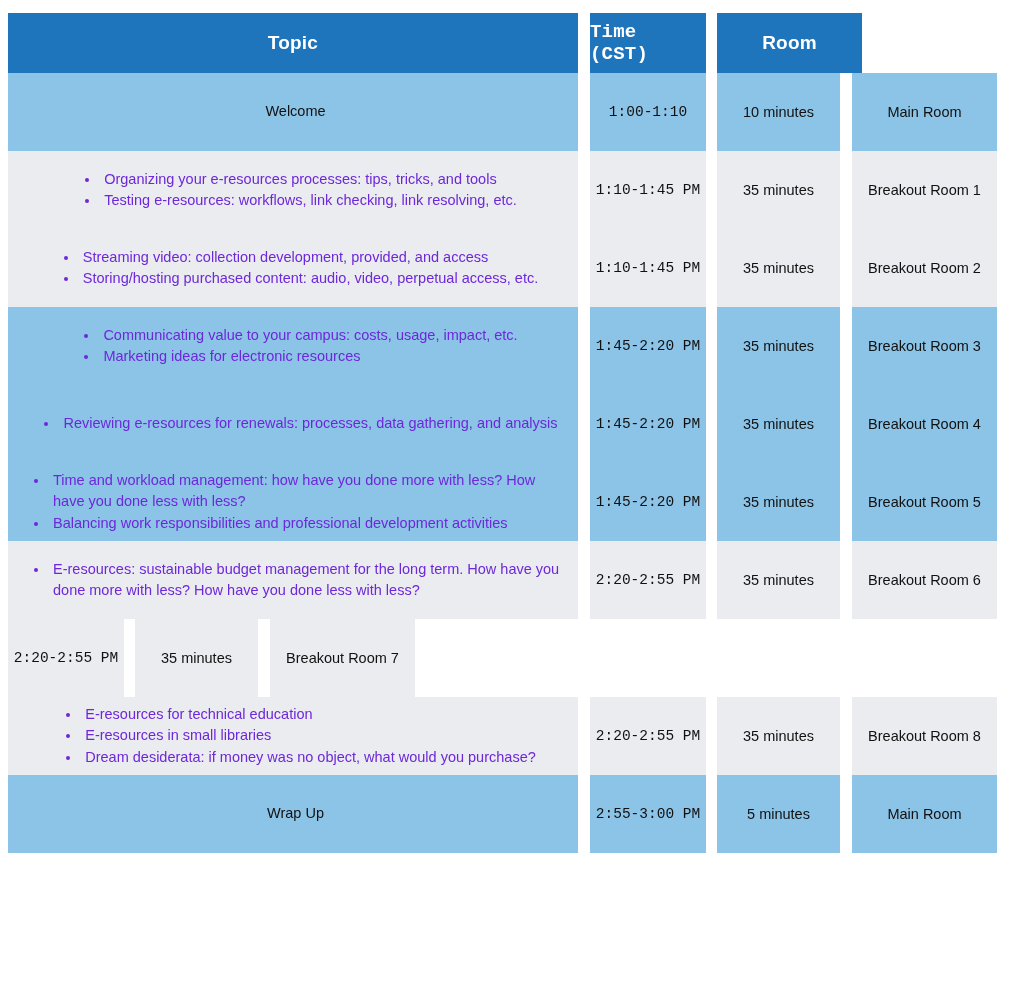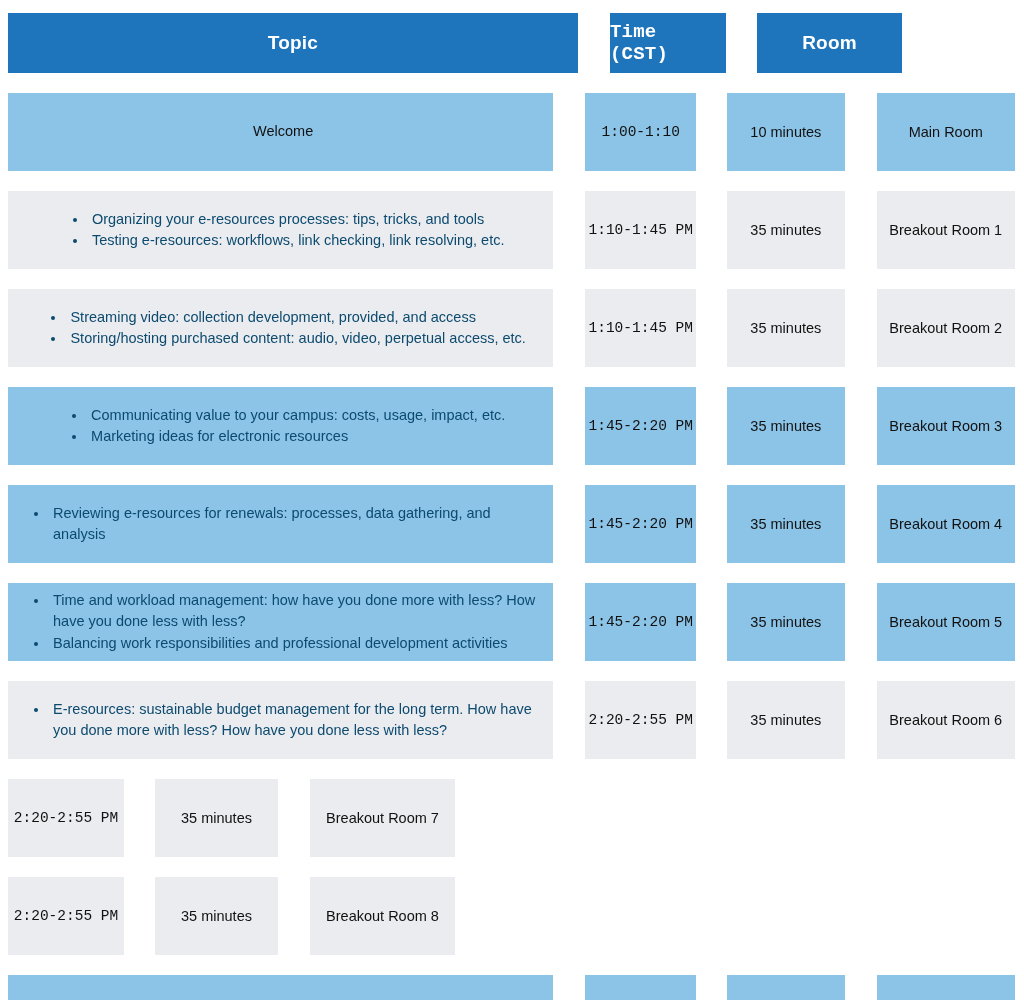--- a/index.html
+++ b/index.html
@@ -17,23 +17,22 @@
   #schedule-table {
     position: absolute;
     left: 8px;
     top: 13px;
     width: 1007px;
   }
 
   .row {
     display: flex;
     width: 100%;
-    margin-bottom: 20px;
+    margin-bottom: 0;
     box-sizing: border-box;
-    gap: 20px;
   }
 
   .cell {
     box-sizing: border-box;
     display: flex;
     align-items: center;
   }
 
   
   .col-topic  { width: 570px; margin-right: 12px; }
@@ -81,21 +80,21 @@
   }
 
   ul.topic-list {
     margin: 0;
     padding: 0 0 0 26px;
     list-style-type: disc;
     line-height: 1.45;
   }
   ul.topic-list li {
     font-size: 14.5px;
-    color: #0c4a6e;
+    color: #6d28d9;
     padding-left: 4px;
     margin: 0;
   }
   ul.topic-list li::marker {
     font-size: 14px;
   }
 </style>
 </head>
 <body>
 
@@ -233,20 +232,27 @@
           <span>2:20-2:55 PM</span>
         </div>
         <div class="cell col-length">
           <span>35 minutes</span>
         </div>
         <div class="cell col-room">
           <span>Breakout Room 7</span>
         </div>
       </div>
       <div class="row body-row gray">
+        <div class="cell col-topic">
+          <ul class="topic-list">
+            <li>E-resources for technical education</li>
+            <li>E-resources in small libraries</li>
+            <li>Dream desiderata: if money was no object, what would you purchase?</li>
+          </ul>
+        </div>
         <div class="cell col-time">
           <span>2:20-2:55 PM</span>
         </div>
         <div class="cell col-length">
           <span>35 minutes</span>
         </div>
         <div class="cell col-room">
           <span>Breakout Room 8</span>
         </div>
       </div>

